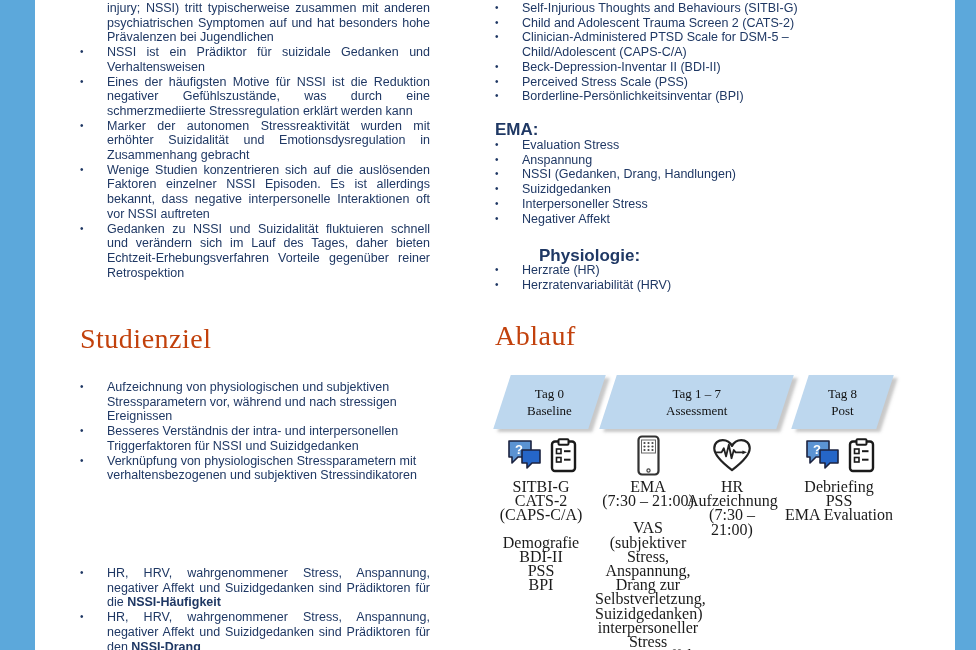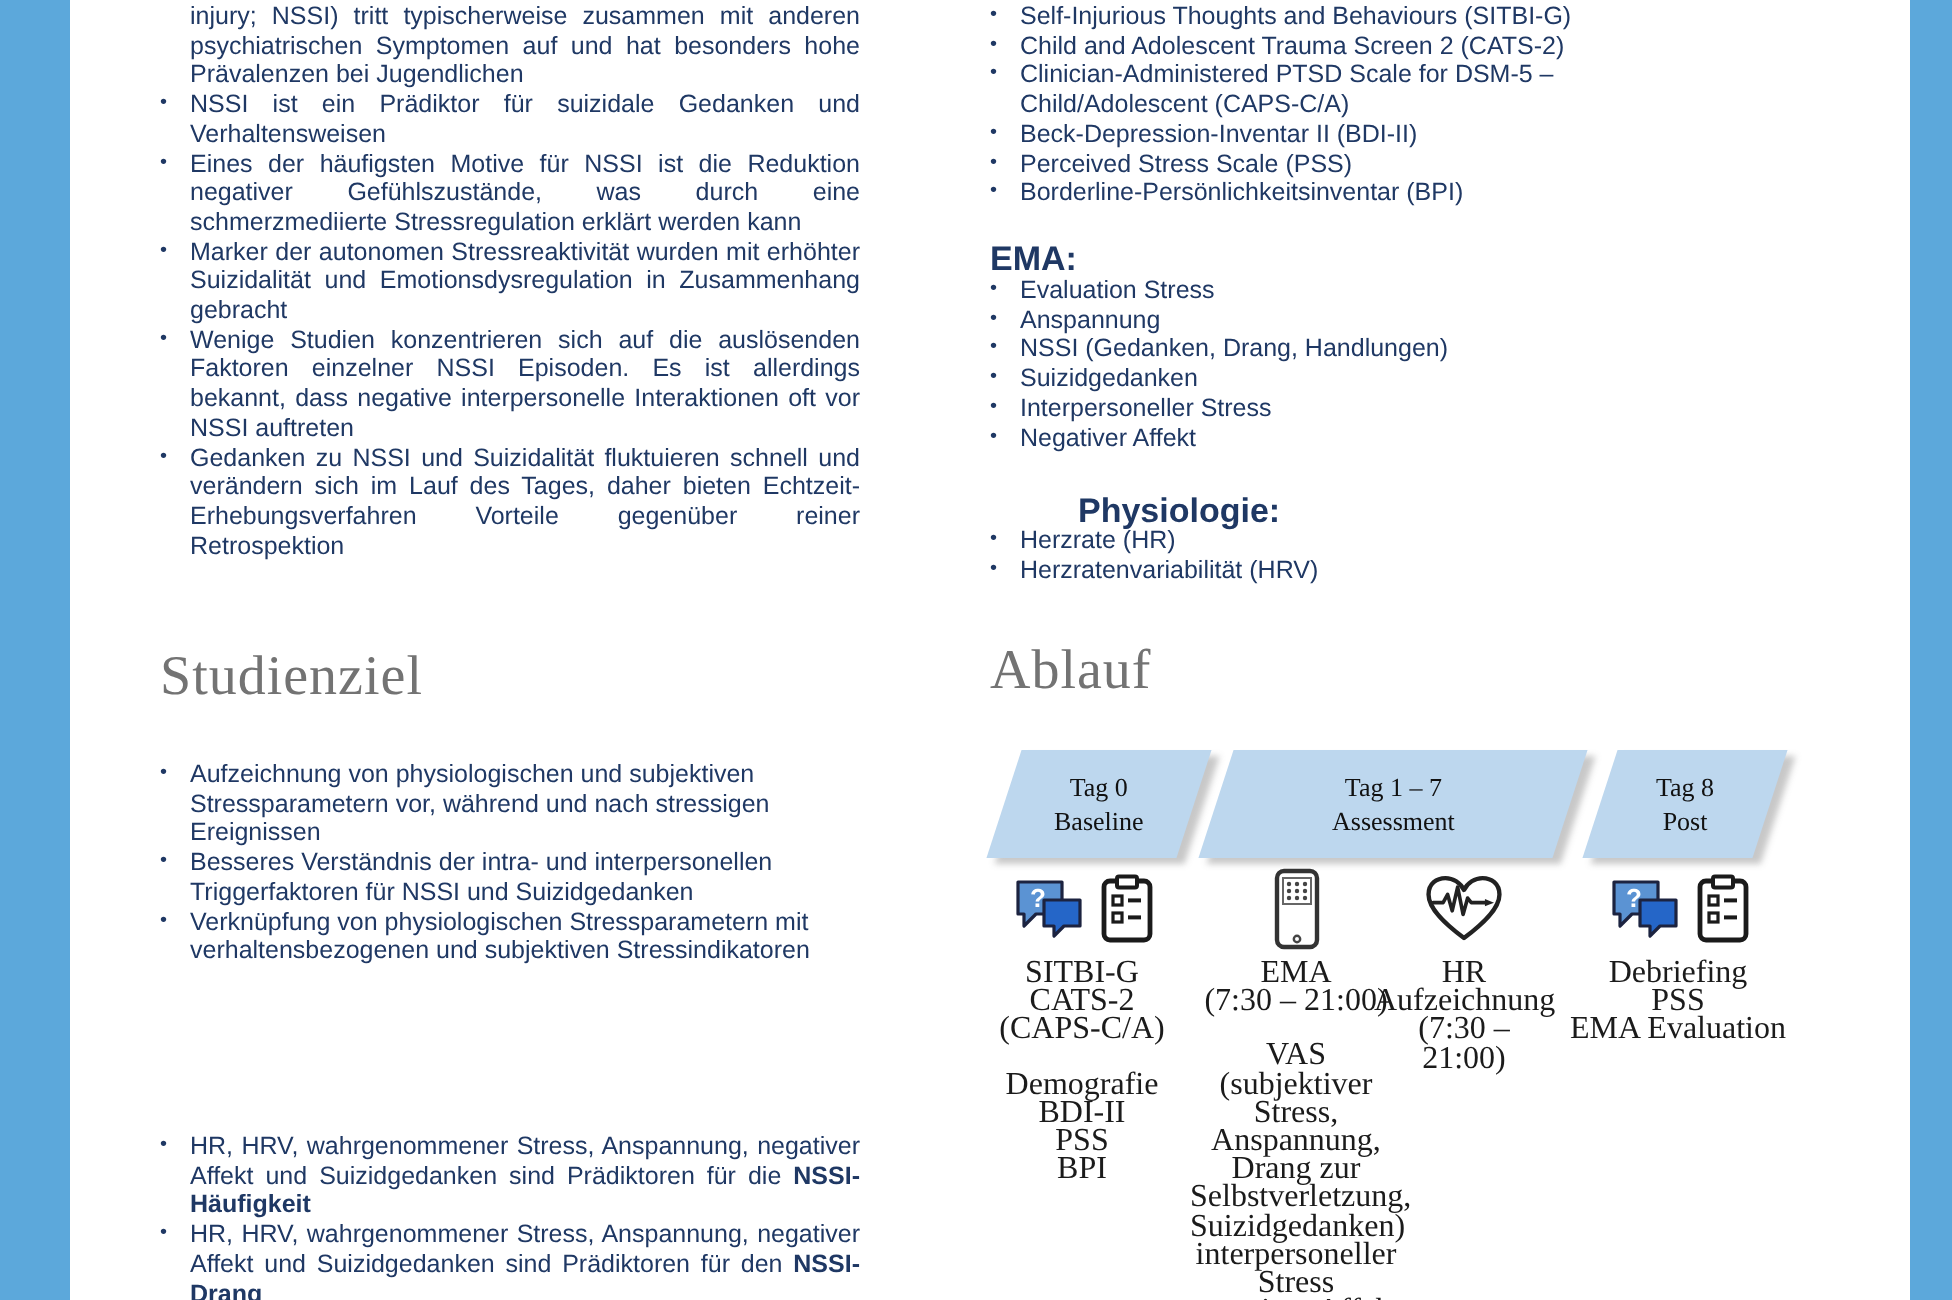--- a/index.html
+++ b/index.html
@@ -9,28 +9,28 @@
     font-family:"Liberation Sans",sans-serif;color:var(--navy-text,#1F3864);
   }
   .strip{position:absolute;top:0;height:650px;background:var(--accent-strip,#5CA8DB);}
   .strip.sl{left:0;width:35px;}
   .strip.sr{left:955px;width:21px;}
 
   .leftcol{position:absolute;left:80px;top:0;width:350px;height:650px;}
   .rightcol{position:absolute;left:495px;top:0;width:460px;height:650px;}
 
   .blist{font-size:12.5px;line-height:14.7px;}
-  .li{display:flex;}
+  .li{display:flex;gap:12px;}
   .bm{flex:0 0 15px;width:15px;font-size:10px;line-height:14.7px;}
   .bt{flex:1;}
   .just .bt{text-align:justify;}
   b{font-weight:bold;}
 
   h2.serif{font-family:"Liberation Serif","DejaVu Serif",serif;font-weight:400;
-    font-size:28px;margin:0;color:#737373;letter-spacing:.5px;}
+    font-size:28px;margin:0;color:#c2410c;letter-spacing:.5px;}
 
   .intro{position:absolute;top:1px;left:0;width:350px;}
   .sz-h{position:absolute;top:323px;left:0;}
   .sz-list{position:absolute;top:380px;left:0;width:350px;}
   .hy-h{position:absolute;top:517px;left:0;}
   .hy-list{position:absolute;top:566px;left:0;width:350px;}
 
   .assess{position:absolute;top:1px;left:0;width:335px;}
   .subhead{position:absolute;left:0;font-size:17px;font-weight:bold;}
   .ema-h{top:120px;}

